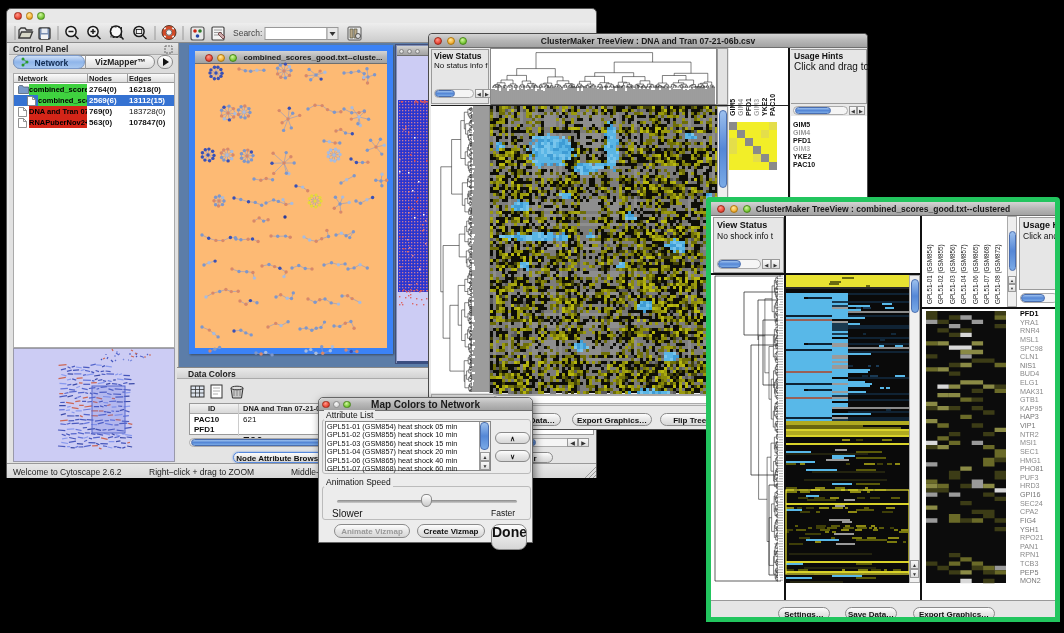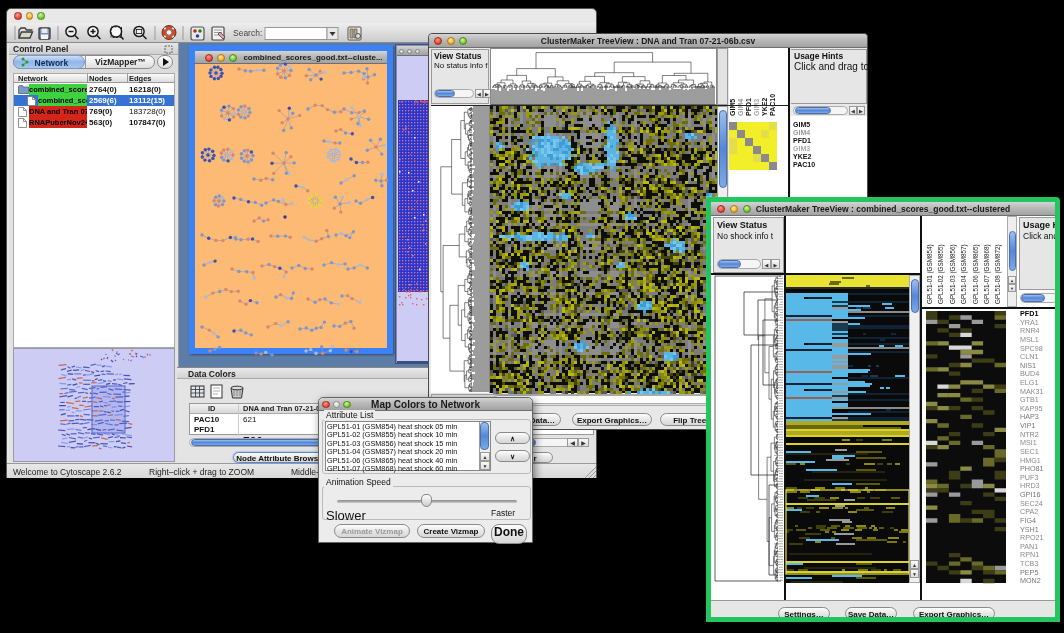--- a/index.html
+++ b/index.html
@@ -1484,17 +1484,17 @@
     <div class="ab" style="left:160px;top:24px;width:11px;height:48px;background:#eee;border-left:1px solid #999"></div>
     <div class="sbt" style="left:161px;top:24px;width:9px;height:28px;border-radius:4px"></div>
     <div class="arr" style="left:161px;top:54px;width:10px;height:9px;font-size:5px;line-height:9px">▲</div>
     <div class="arr" style="left:161px;top:63px;width:10px;height:9px;font-size:5px;line-height:9px">▼</div>
     <div class="btn" style="left:176px;top:34px;width:35px;height:12px;font-size:7px;line-height:12px;border-radius:6px">∧</div>
     <div class="btn" style="left:176px;top:52px;width:35px;height:12px;font-size:7px;line-height:12px;border-radius:6px">∨</div>
     <div class="ab" style="left:3px;top:88px;width:209px;height:34px;border:1px solid #bbb;border-radius:3px"></div>
     <div class="ab" style="left:5px;top:79px;font-size:8.5px;color:#111;background:#ececec;padding:0 2px">Animation Speed</div>
     <div class="ab" style="left:18px;top:102px;width:180px;height:3px;background:linear-gradient(#888,#ccc);border-radius:2px"></div>
     <div class="ab" style="left:102px;top:96px;width:11px;height:13px;background:linear-gradient(#fdfdfd,#ccc);border:1px solid #888;border-radius:5px 5px 50% 50%"></div>
-    <div class="ab" style="left:7px;top:110px;font-size:13px;color:#111">Slower</div>
+    <div class="ab" style="left:13px;top:110px;font-size:10px;color:#111">Slower</div>
     <div class="ab" style="left:172px;top:110px;font-size:8.5px;color:#111">Faster</div>
     <div class="btn" style="left:15px;top:126px;width:76px;height:14px;font-size:8px;line-height:14px;color:#999">Animate Vizmap</div>
     <div class="btn" style="left:98px;top:126px;width:68px;height:14px;font-size:8px;line-height:14px">Create Vizmap</div>
-    <div class="btn" style="left:172px;top:126px;width:36px;height:20px;font-size:12px;line-height:14px">Done</div>
+    <div class="btn" style="left:172px;top:126px;width:36px;height:26px;font-size:14px;line-height:14px">Done</div>
   </div>
 </body></html>

